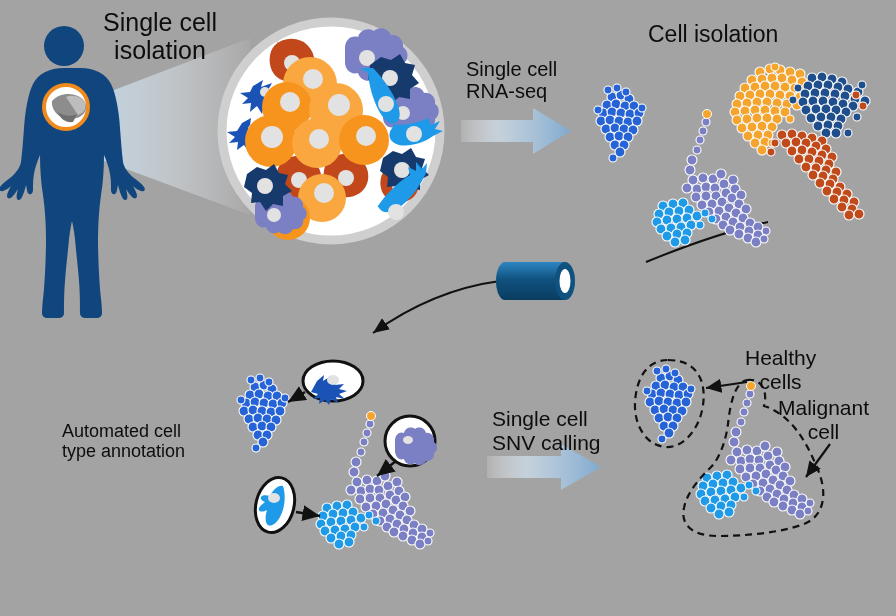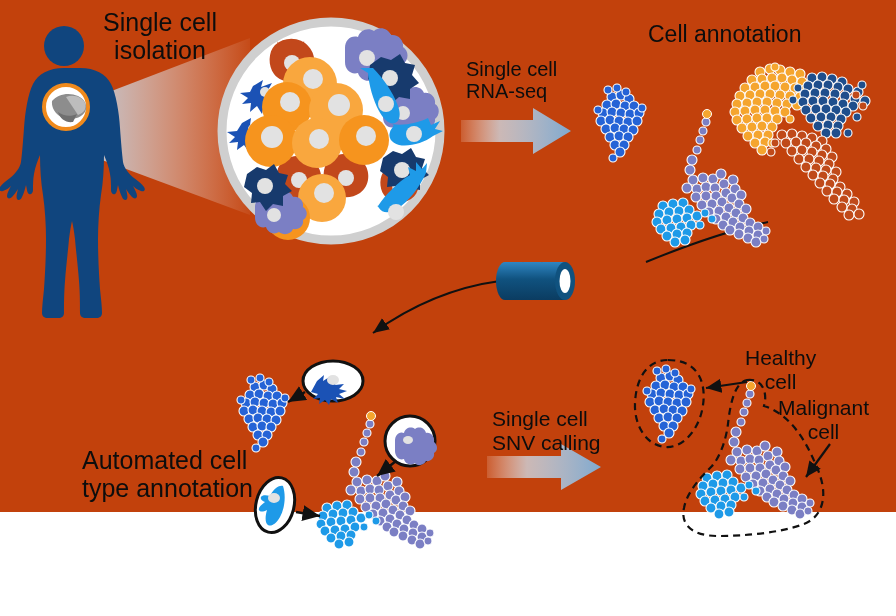--- a/index.html
+++ b/index.html
@@ -1,24 +1,24 @@
 <!DOCTYPE html>
 <html><head>
 <meta charset="utf-8">
 <style>
   html,body{margin:0;padding:0;background:#ffffff;}
   body{width:896px;height:616px;overflow:hidden;
        font-family:"Liberation Sans","DejaVu Sans",sans-serif;}
-  #stage{position:relative;width:896px;height:512px;background:#c2410c;}
+  #stage{position:relative;width:896px;height:616px;background:#a3a3a3;}
   .lbl{position:absolute;color:#0d0d0d;line-height:1.12;white-space:pre;}
   .t-single-iso{left:103px;top:8px;font-size:25px;text-align:center;}
   .t-rnaseq{left:466px;top:58px;font-size:20px;}
   .t-clustering{left:648px;top:22px;font-size:23px;}
   .t-sctype{left:487px;top:228px;font-size:22px;}
-  .t-auto{left:62px;top:446px;font-size:25px;margin-left:20px;}
+  .t-auto{left:62px;top:421px;font-size:18px;}
   .t-snv{left:492px;top:407px;font-size:21px;}
   .t-healthy{left:745px;top:346px;font-size:21px;text-align:center;}
   .t-malign{left:778px;top:396px;font-size:21px;text-align:center;}
   svg.layer{position:absolute;left:0;top:0;width:896px;height:616px;}
 </style>
 </head>
 <body>
 
 <div id="stage">
 
@@ -767,28 +767,28 @@
       <path d="M830,444 L806,477" stroke="#111" stroke-width="2.2" marker-end="url(#arrowSm)"></path>
     </g>
   </svg>
 
   <div class="lbl t-single-iso">Single cell
 isolation</div>
 
   <div class="lbl t-rnaseq">Single cell
 RNA-seq</div>
 
-  <div class="lbl t-clustering">Cell annotation</div>
+  <div class="lbl t-clustering">Cell isolation</div>
 
 
   <div class="lbl t-auto">Automated cell
 type annotation</div>
 
   <div class="lbl t-snv">Single cell
 SNV calling</div>
 
   <div class="lbl t-healthy">Healthy
-cell</div>
+cells</div>
 
   <div class="lbl t-malign">Malignant
 cell</div>
 
 </div>
 
 </body></html>

